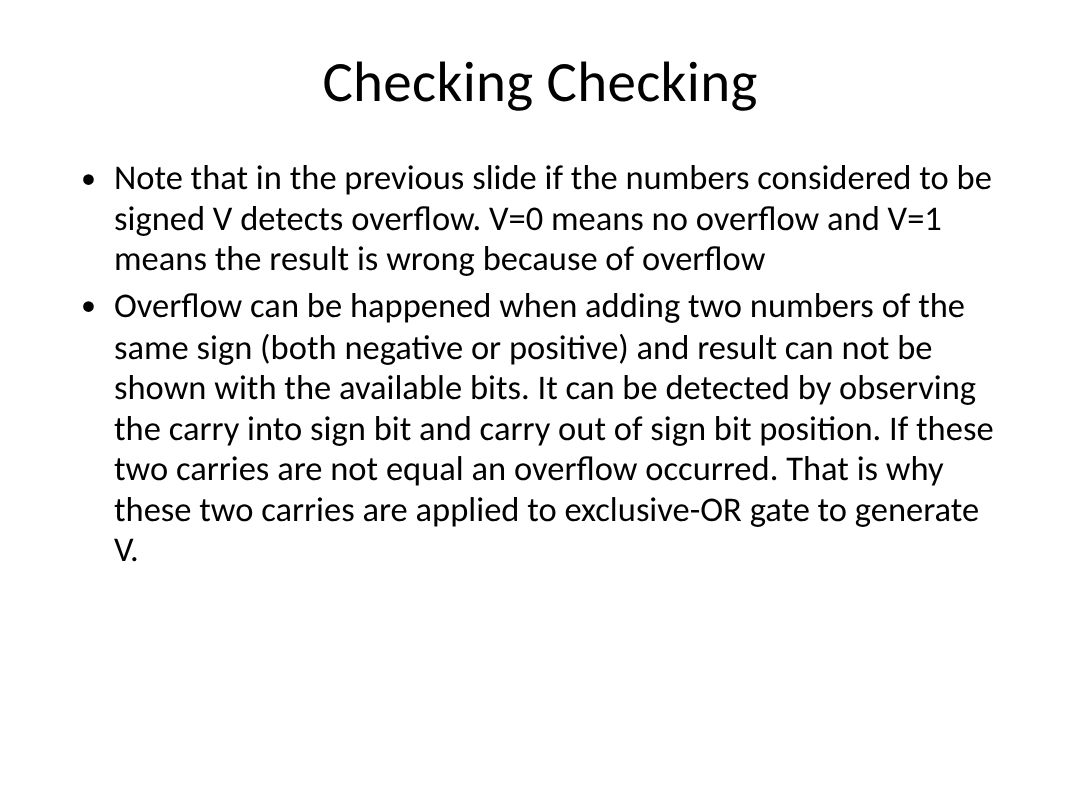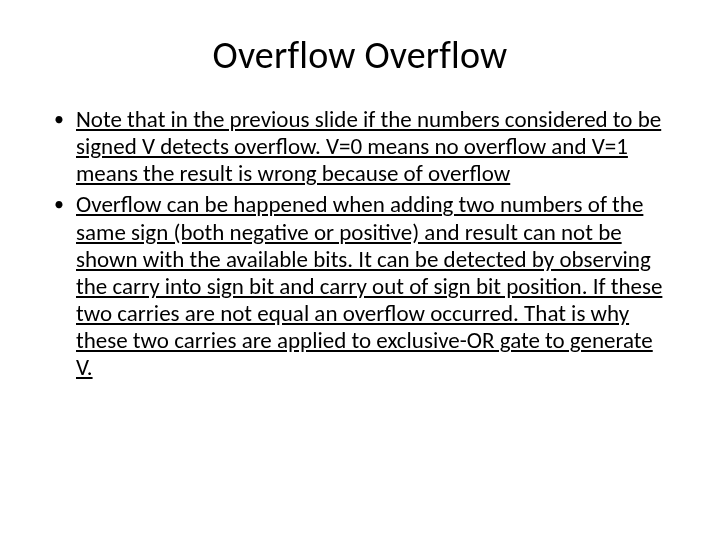--- a/index.html
+++ b/index.html
@@ -22,21 +22,20 @@
   .title {
     font-size: 38px;
     font-weight: 400;
     text-align: center;
     margin: 8px 0 28px 0;
     letter-spacing: 0.2px;
   }
   .body {
     font-size: 23px;
     line-height: 1.18;
-    text-decoration: underline;
   }
   ul {
     list-style: none;
     margin: 0;
     padding: 0;
   }
   li {
     position: relative;
     padding-left: 24px;
     margin-bottom: 4px;
@@ -47,20 +46,20 @@
     left: 2px;
     top: 0;
     font-size: 20px;
     line-height: 1.3;
   }
 </style>
 </head>
 <body>
 
 <div class="slide">
-  <div class="title">Overflow Overflow</div>
+  <div class="title">Checking Checking</div>
   <div class="body">
     <ul>
       <li>Note that in the previous slide if the numbers considered to be signed  V detects overflow. V=0 means no overflow and V=1 means the result is wrong because of overflow</li>
       <li>Overflow can be happened when adding two numbers of the same sign (both negative or positive) and result can not be shown with the available bits. It can be detected by observing the carry into sign bit and carry out of sign bit position.  If these two carries are not equal an overflow occurred. That is why these two carries are applied to exclusive-OR gate to generate V.</li>
     </ul>
   </div>
 </div>
 
 </body></html>

